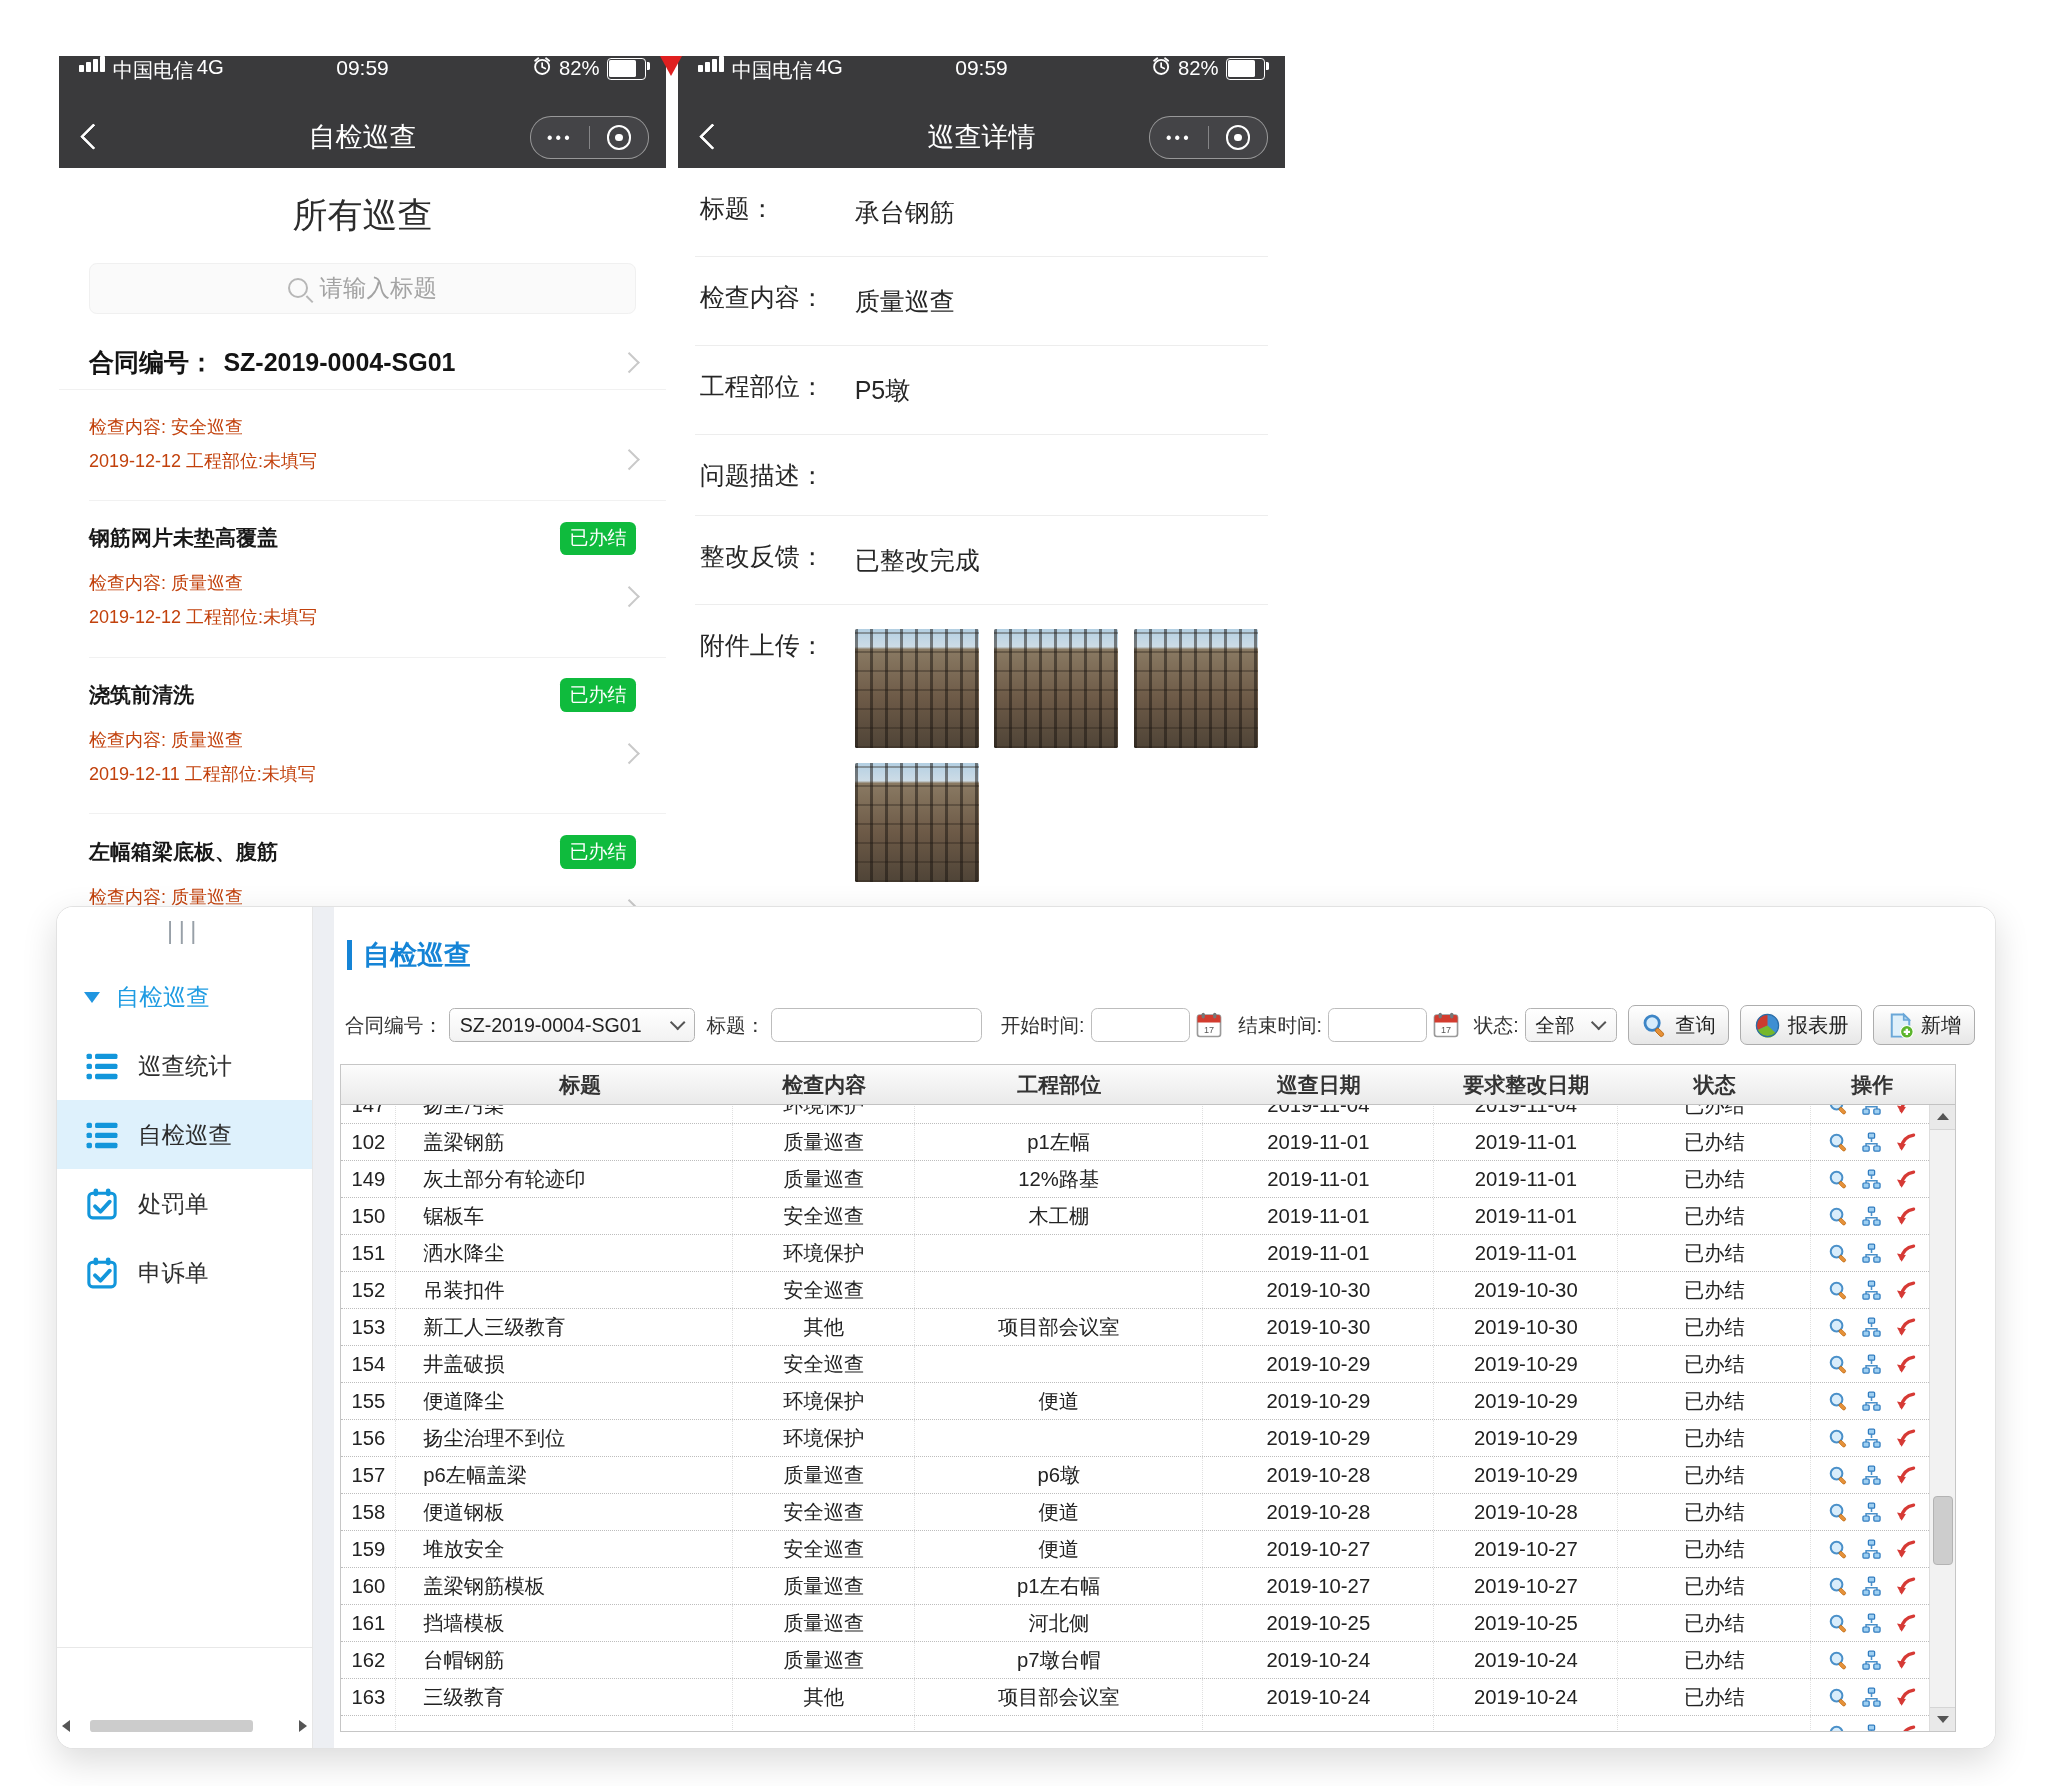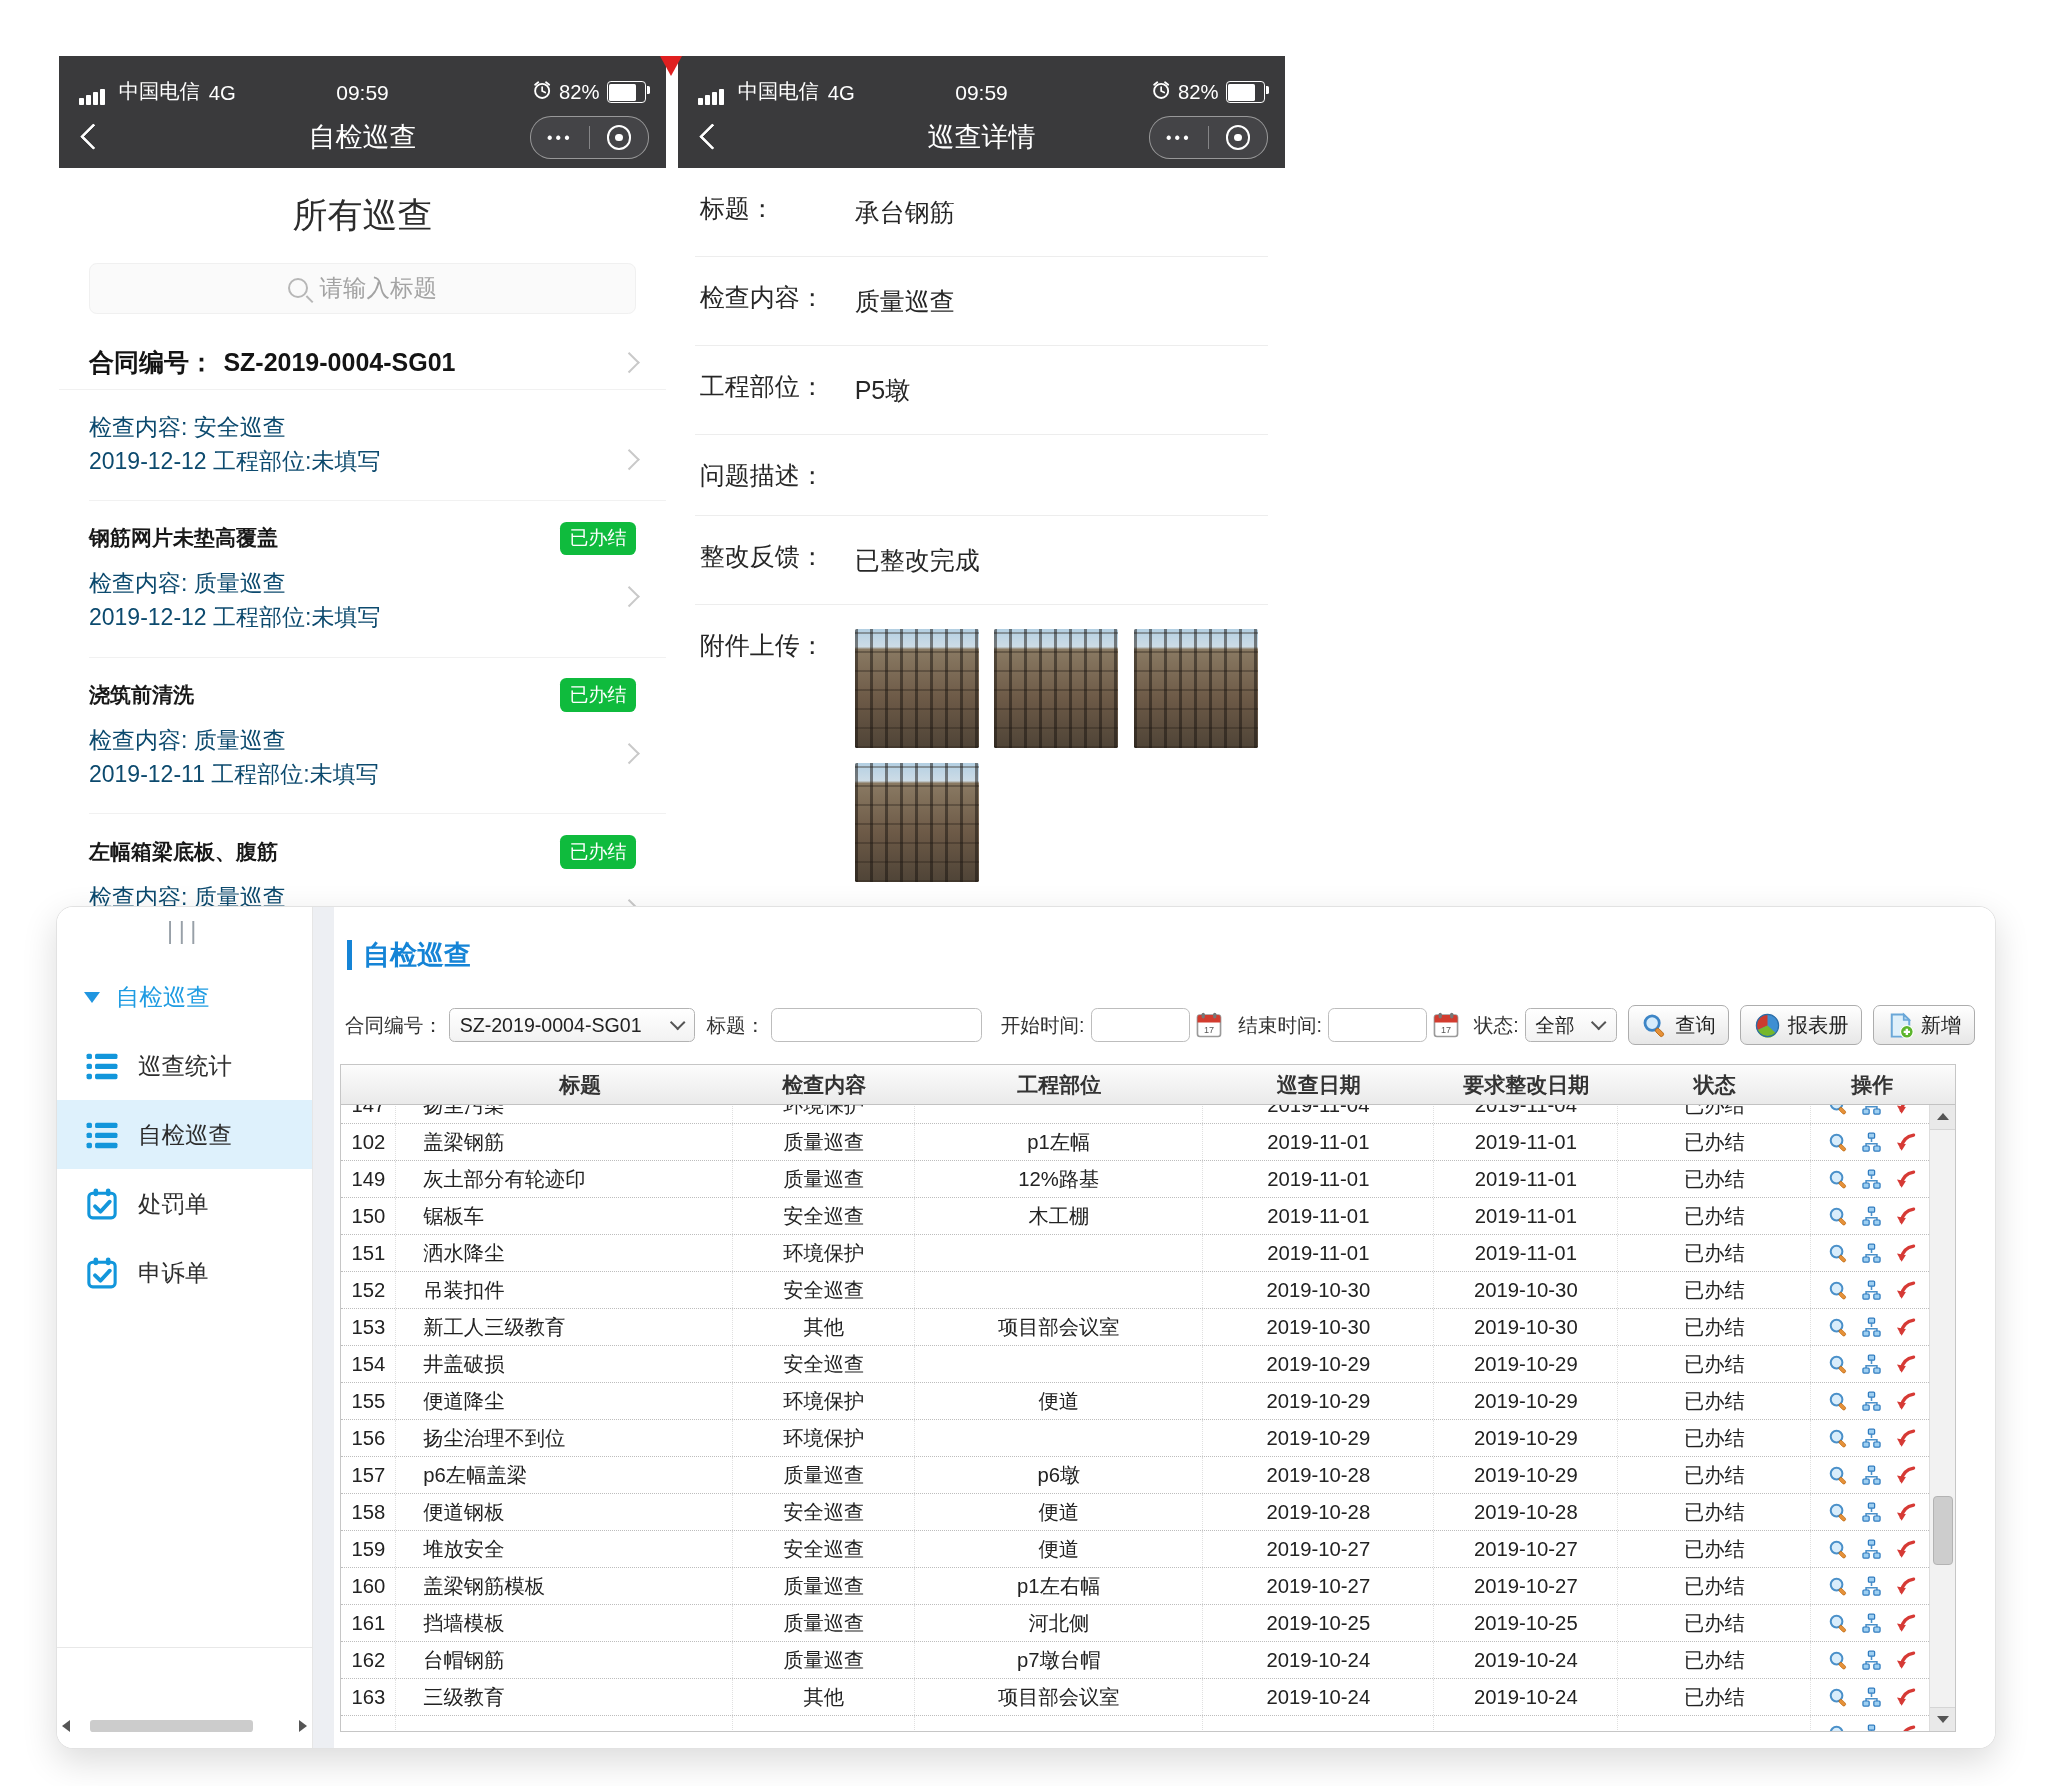--- a/index.html
+++ b/index.html
@@ -3,22 +3,22 @@
 <meta charset="utf-8">
 <style>
   html,body{margin:0;padding:0}
   body{width:2066px;height:1787px;position:relative;overflow:hidden;background:#fff;
        font-family:"Liberation Sans",sans-serif;color:#222}
 
   
   .phone{position:absolute;top:56px;width:607px;height:856px;background:#fff;overflow:hidden;z-index:1}
   #phone-a{left:59px}
   #phone-b{left:678px}
-  .sbar{height:49px;background:#3a3a3c;color:#fff;display:flex;align-items:flex-end;
-        padding:0 20.3px;font-size:20.3px;position:relative;gap:9px}
+  .sbar{height:49px;background:#3a3a3c;color:#fff;display:flex;align-items:flex-start;
+        padding:0 20.3px;font-size:20.3px;position:relative;gap:3px}
   .sigbars{display:flex;align-items:flex-end;gap:2.3px;margin-right:4.7px}
   .sigbars i{width:4.7px;background:#fff;border-radius:0.8px;display:block}
   .sigbars i:nth-child(1){height:7px}.sigbars i:nth-child(2){height:10.2px}
   .sigbars i:nth-child(3){height:13.3px}.sigbars i:nth-child(4){height:16.4px}
   .sbar-time{position:absolute;left:0;right:0;text-align:center;font-size:21px;font-weight:normal}
   .sbar-right{margin-left:auto;display:flex;align-items:center;gap:7px;z-index:1}
   .battery{width:34px;height:17px;border:1.6px solid #fff;border-radius:3.9px;padding:1.6px;position:relative}
   .battery b{display:block;height:100%;width:80%;background:#fff;border-radius:1.6px}
   .battery:after{content:"";position:absolute;right:-5.5px;top:3.9px;width:3.1px;height:7.8px;background:#fff;border-radius:0 1.6px 1.6px 0}
   .nav{height:63px;background:#3a3a3c;position:relative;display:flex;align-items:center;justify-content:center}
@@ -42,21 +42,21 @@
   .contract{margin-top:22px;padding:0 30px;height:53px;display:flex;align-items:center;position:relative;border-bottom:1.6px solid #f1f1f1;cursor:pointer}
   .contract .lab,.contract .val{font-size:25px;color:#141414;font-weight:bold}
   .contract .val{margin-left:9.4px}
   .chev{width:12.5px;height:12.5px;border-top:2.3px solid #c9c9c9;border-right:2.3px solid #c9c9c9;transform:rotate(45deg)}
   .contract .chev{position:absolute;right:30px}
   .p-item{position:relative;padding:20.3px 30px 23.5px;cursor:pointer}
   .p-item:after{content:"";position:absolute;left:30px;right:0;bottom:0;border-bottom:1.6px solid #f1f1f1}
   .itm-head{display:flex;align-items:center;justify-content:space-between;margin-bottom:11px}
   .itm-title{font-size:21px;font-weight:bold;color:#181818}
   .badge{background:#0fbb3d;color:#fff;font-size:19px;padding:3.9px 9.4px;border-radius:6.3px;flex:none}
-  .itm-line{font-size:23px;color:#0c4a6e;line-height:34px}
+  .itm-line{font-size:18px;color:#c2410c;line-height:34px}
   .p-item .chev{position:absolute;right:30px;top:56%}
 
   
   .d-row{margin:0 17px;padding:23.5px 4.7px;border-bottom:1.6px solid #ededed;display:flex}
   .d-row.last{border-bottom:none}
   .d-lab{width:155px;flex:none;font-size:25px;color:#262626}
   .d-val{flex:1;font-size:25px;color:#262626;line-height:41px}
   .photos{flex:1;display:flex;flex-wrap:wrap;gap:15.7px;align-content:flex-start}
   .photo{width:124px;height:119px;border-radius:1.6px;
     background-image:

